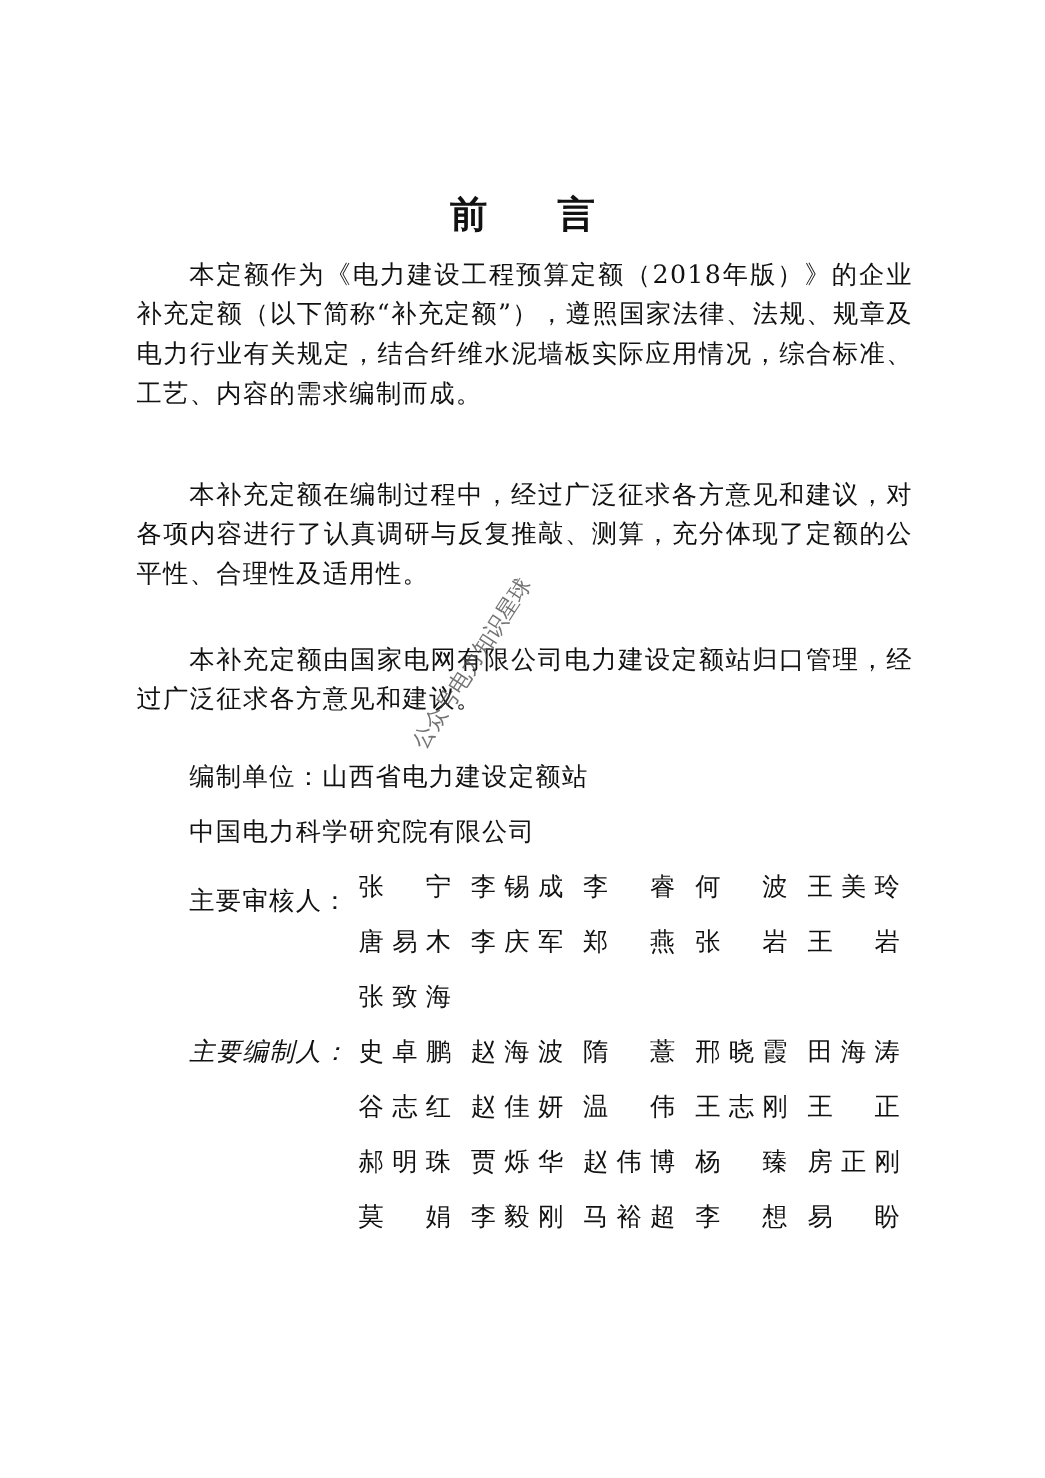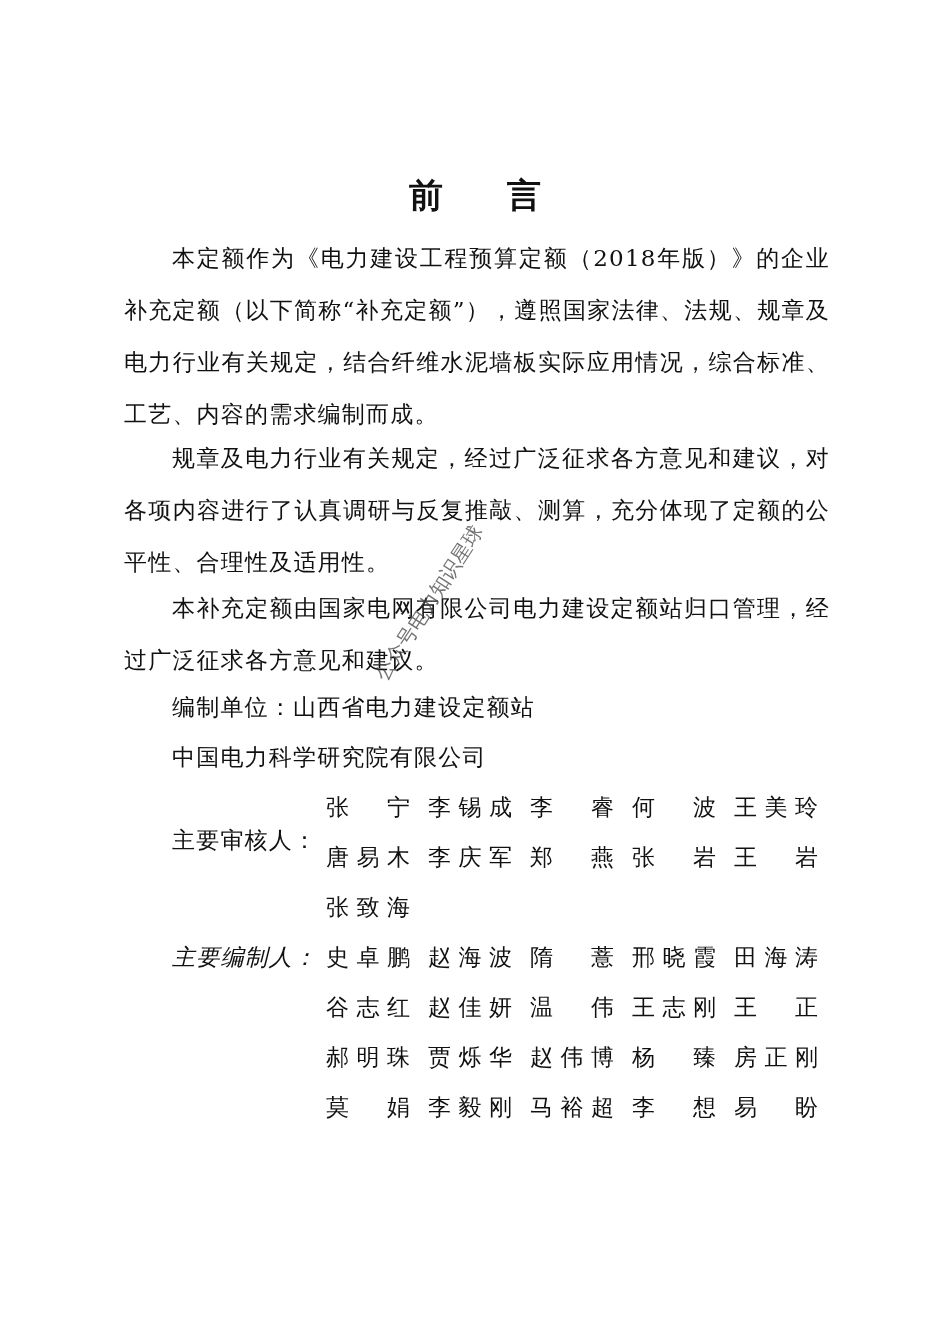--- a/index.html
+++ b/index.html
@@ -8,48 +8,48 @@
     font-family: "DejaVu Serif", "Liberation Serif", serif; color: #111;
   }
   .page { position: absolute; left: 0; top: 0; width: 950px; height: 1344px; }
   .title {
     position: absolute; left: 0; width: 950px; top: 172px; text-align: center;
     font-size: 34px; font-weight: bold; letter-spacing: 26px; line-height: 46px;
     padding-left: 26px; box-sizing: border-box;
   }
   .para {
     position: absolute; left: 124px; width: 706px;
-    font-size: 23px; line-height: 52px; text-align: justify; letter-spacing: 1.2px;
+    font-size: 23px; line-height: 36px; text-align: justify; letter-spacing: 1.2px;
   }
   .indent { text-indent: 48px; }
   .line { position: absolute; left: 172px; font-size: 23px; line-height: 50px; letter-spacing: 1.2px; }
   .roster-label { position: absolute; left: 172px; font-size: 23px; line-height: 50px; letter-spacing: 1.2px; }
   .roster-row { position: absolute; left: 326px; height: 50px; font-size: 23px; line-height: 50px; }
   .name { position: absolute; top: 0; width: 84px; display: flex; justify-content: space-between; }
   .name span { display: inline-block; }
   .watermark {
     position: absolute; left: 380px; top: 665px; font-size: 20px; color: #444;
     transform: rotate(-57deg); transform-origin: left center; white-space: nowrap;
     font-family: "DejaVu Sans", "Liberation Sans", sans-serif; opacity: 0.75;
   }
 </style>
 </head>
 <body>
 
 <div class="page">
   <div class="title">前 言</div>
 
   <div class="para indent" style="top:232px;">本定额作为《电力建设工程预算定额（2018年版）》的企业补充定额（以下简称“补充定额”），遵照国家法律、法规、规章及电力行业有关规定，结合纤维水泥墙板实际应用情况，综合标准、工艺、内容的需求编制而成。</div>
-  <div class="para indent" style="top:432px;">规章及电力行业有关规定，经过广泛征求各方意见和建议，对各项内容进行了认真调研与反复推敲、测算，充分体现了定额的公平性、合理性及适用性。</div>
+  <div class="para indent" style="top:432px;">本补充定额在编制过程中，经过广泛征求各方意见和建议，对各项内容进行了认真调研与反复推敲、测算，充分体现了定额的公平性、合理性及适用性。</div>
   <div class="para indent" style="top:582px;">本补充定额由国家电网有限公司电力建设定额站归口管理，经过广泛征求各方意见和建议。</div>
 
   <div class="line" style="top:682px;">编制单位：山西省电力建设定额站</div>
   <div class="line" style="top:732px;">中国电力科学研究院有限公司</div>
 
-  <div class="roster-label" style="top:815px;text-align:center;">主要审核人：</div>
+  <div class="roster-label" style="top:794px;text-align:center;">主要审核人：</div>
   <div id="reviewers">
       <div class="roster-row" style="top: 782px;">
         <div class="name" style="left: 0px;">
           <span>张</span>
           <span>宁</span>
         </div>
         <div class="name" style="left: 102px;">
           <span>李</span>
           <span>锡</span>
           <span>成</span>

